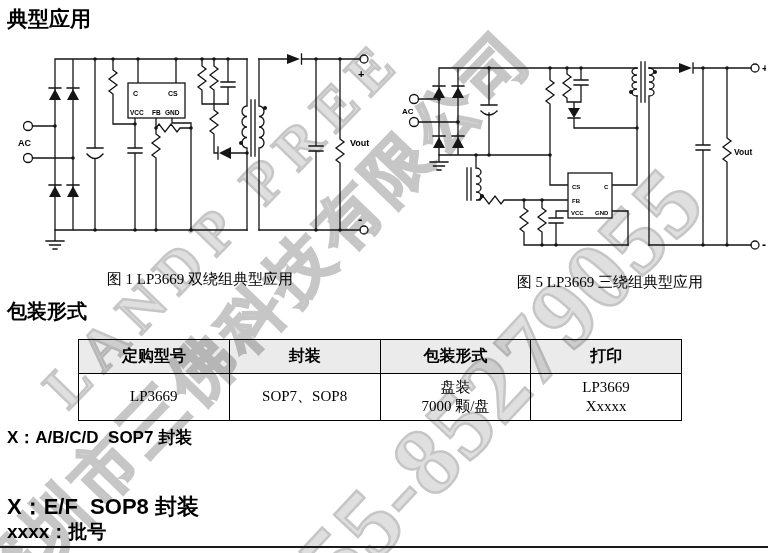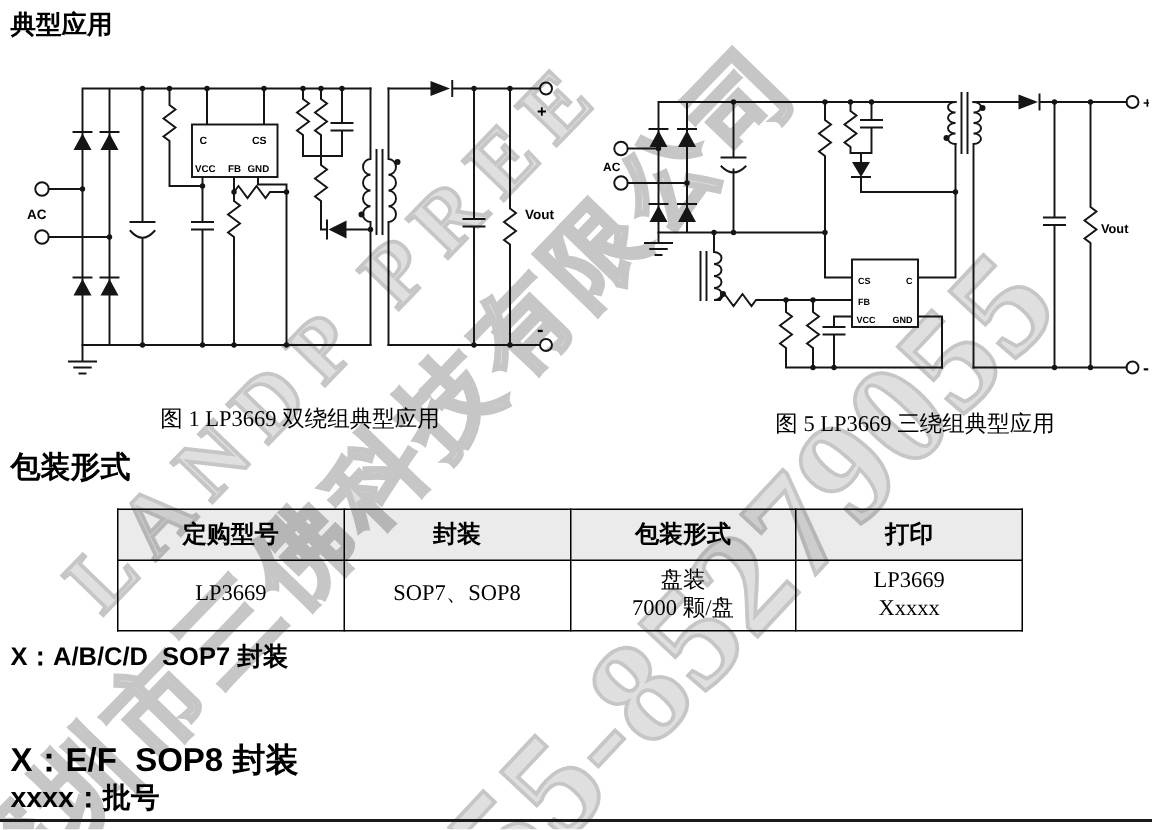--- a/index.html
+++ b/index.html
@@ -8,21 +8,21 @@
   
   .wm{position:absolute;left:0;top:0;transform-origin:0 0;white-space:nowrap;font-weight:bold;
       z-index:0;pointer-events:none;color:rgba(197,197,197,0.55);-webkit-text-stroke:2.5px #c6c6c6;}
   .wm-phone{font-size:97px;font-family:"Liberation Serif",serif;letter-spacing:2px;
       transform:translate(208px,614px) rotate(-47deg);}
   .wm-cn{font-size:64px;letter-spacing:6px;transform:translate(-46px,564px) rotate(-46deg);}
   .wm-en{font-size:58px;font-family:"Liberation Serif",serif;letter-spacing:12px;
       transform:translate(30px,374px) rotate(-46deg);}
   
   .content{position:relative;z-index:1;}
-  .h1{position:absolute;left:7px;top:5px;font-size:17px;font-weight:bold;text-align:center;}
+  .h1{position:absolute;left:7px;top:5px;font-size:21px;font-weight:bold;text-align:center;}
   .h2{position:absolute;left:7px;top:298px;font-size:20px;font-weight:bold;}
   .cap{position:absolute;width:300px;text-align:center;font-size:15px;
        font-family:Liberation Serif, serif;}
   .cap1{left:50px;top:270px;}
   .cap2{left:460px;top:273px;}
   table.order{position:absolute;left:78px;top:339px;width:604px;border-collapse:collapse;
        table-layout:fixed;}
   table.order th{border:1.2px solid #000;background:rgba(0,0,0,0.08);height:33px;
        font-size:16px;font-weight:bold;padding:0;}
   table.order td{border:1.2px solid #000;height:46px;text-align:center;vertical-align:middle;

